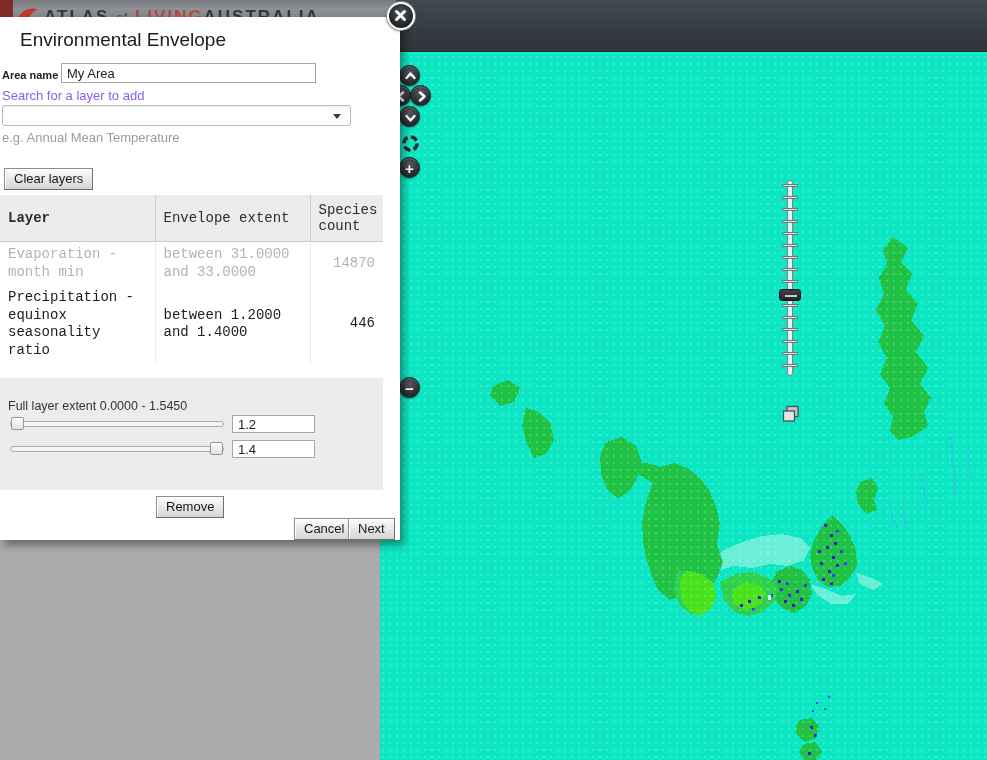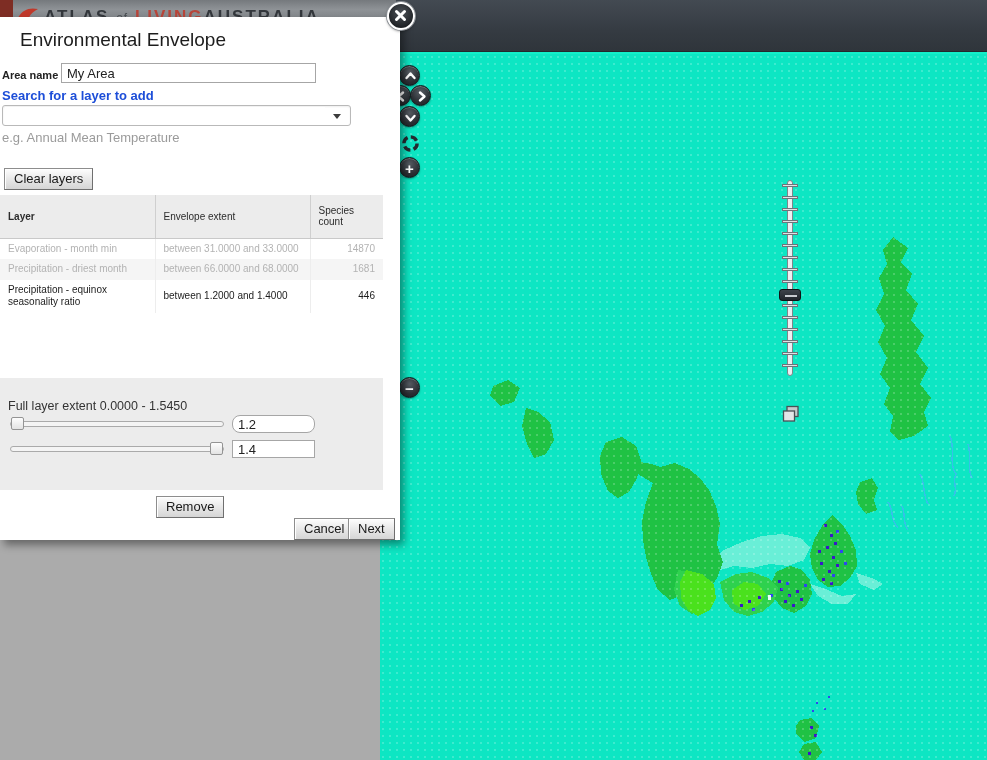--- a/index.html
+++ b/index.html
@@ -52,38 +52,38 @@
   .layersw { position:absolute; left:401px; top:350px; width:20px; height:20px; cursor:pointer; }
 
   
   .dialog { position:absolute; left:0; top:17px; width:400px; height:523px; background:#ffffff;
             z-index:50; box-shadow:4px 5px 8px rgba(0,0,0,.40); font-size:13px; color:#1c1c1c; }
   .dlg-title { position:absolute; left:20px; top:12px; font-size:19px; font-weight:500; color:#1d1d1d; }
 
   .lbl-small { position:absolute; font-size:11px; font-weight:bold; color:#222; }
   .txt-input { position:absolute; border:1px solid #a6a6a6; background:#fff; font-size:13px;
                color:#222; padding:1px 5px; font-family:"Liberation Sans", sans-serif; }
-  .lbl-search { position:absolute; left:2px; top:71px; font-size:13px; font-weight:bold; color:#1d4ed8; }
+  .lbl-search { position:absolute; left:2px; top:71px; font-size:13px; font-weight:normal; color:#8b5cf6; }
   .combo { position:absolute; left:2px; top:88px; width:349px; height:21px; background:#fff;
            border:1px solid #b9b9b9; border-radius:3px; box-shadow:inset 0 1px 2px rgba(0,0,0,.07); }
   .combo input { position:absolute; left:2px; top:1px; width:320px; height:17px; border:none;
                  outline:none; font-size:13px; }
   .combo .arr { position:absolute; right:9px; top:8px; width:0; height:0;
                 border-left:4.5px solid transparent; border-right:4.5px solid transparent;
                 border-top:5px solid #3c3c3c; }
   .hint { position:absolute; left:2px; top:113px; color:#9b9b9b; font-size:13px; }
 
   .btn { background:linear-gradient(#fdfdfd, #e8e8e8 50%, #d5d5d5);
          border:1px solid #8d8d8d; border-right-color:#6f6f6f; border-bottom-color:#6f6f6f;
          box-shadow:inset 1px 1px 0 #fff; font-size:13px; color:#1a1a1a; padding:2px 9px 3px;
          cursor:pointer; font-family:"Liberation Sans", sans-serif; }
   .btn-clear { position:absolute; left:4px; top:151px;text-align:center; }
 
   .tbl { position:absolute; left:0; top:178px; width:383px; border-collapse:collapse;
-         table-layout:fixed; font-size:10px; }
+         table-layout:fixed; font-size:14px;font-family:Liberation Mono, monospace; }
   .tbl th { background:#ececec; text-align:left; font-weight:normal; color:#2c2c2c;
             padding:7px 8px; border-right:1px solid #cfcfcf; border-bottom:1px solid #c9c9c9;
             vertical-align:middle; height:43px; }
   .tbl th:first-child { font-weight:bold; }
   .tbl th:last-child { border-right:none; }
   .tbl td { padding:4px 8px; vertical-align:middle; border-right:1px solid #ededed; line-height:1.25; }
   .tbl td:last-child { border-right:none; text-align:right; }
   .tbl tr.dis td { color:#b3b3b3; }
   .tbl tr.alt td { background:#f5f5f5; }
 
@@ -313,40 +313,35 @@
           <th>Envelope extent</th>
           <th>Species count</th>
         </tr>
       </thead>
       <tbody>
         <tr class="dis">
           <td>Evaporation - month min</td>
           <td>between 31.0000 and 33.0000</td>
           <td>14870</td>
         </tr>
-        <tr class="dis alt">
-          <td>Precipitation - driest month</td>
-          <td>between 66.0000 and 68.0000</td>
-          <td>1681</td>
-        </tr>
         <tr>
           <td>Precipitation - equinox seasonality ratio</td>
           <td>between 1.2000 and 1.4000</td>
           <td>446</td>
         </tr>
       </tbody>
     </table>
 
     <div class="editpanel">
       <div class="ep-extent">Full layer extent 0.0000 - 1.5450</div>
 
       <div class="sl-track" style="top:43px;">
         <div class="sl-handle" style="left:0px;"></div>
       </div>
-      <input class="txt-input ep-input" style="top: 37px; border-radius: 8px;" value="1.2">
+      <input class="txt-input ep-input" style="top: 37px;" value="1.2">
 
       <div class="sl-track" style="top:68px;">
         <div class="sl-handle" style="left:199px;"></div>
       </div>
       <input class="txt-input ep-input" style="top: 62px;" value="1.4">
 
       <button class="btn btn-remove">Remove</button>
     </div>
 
     <button class="btn btn-cancel">Cancel</button>

